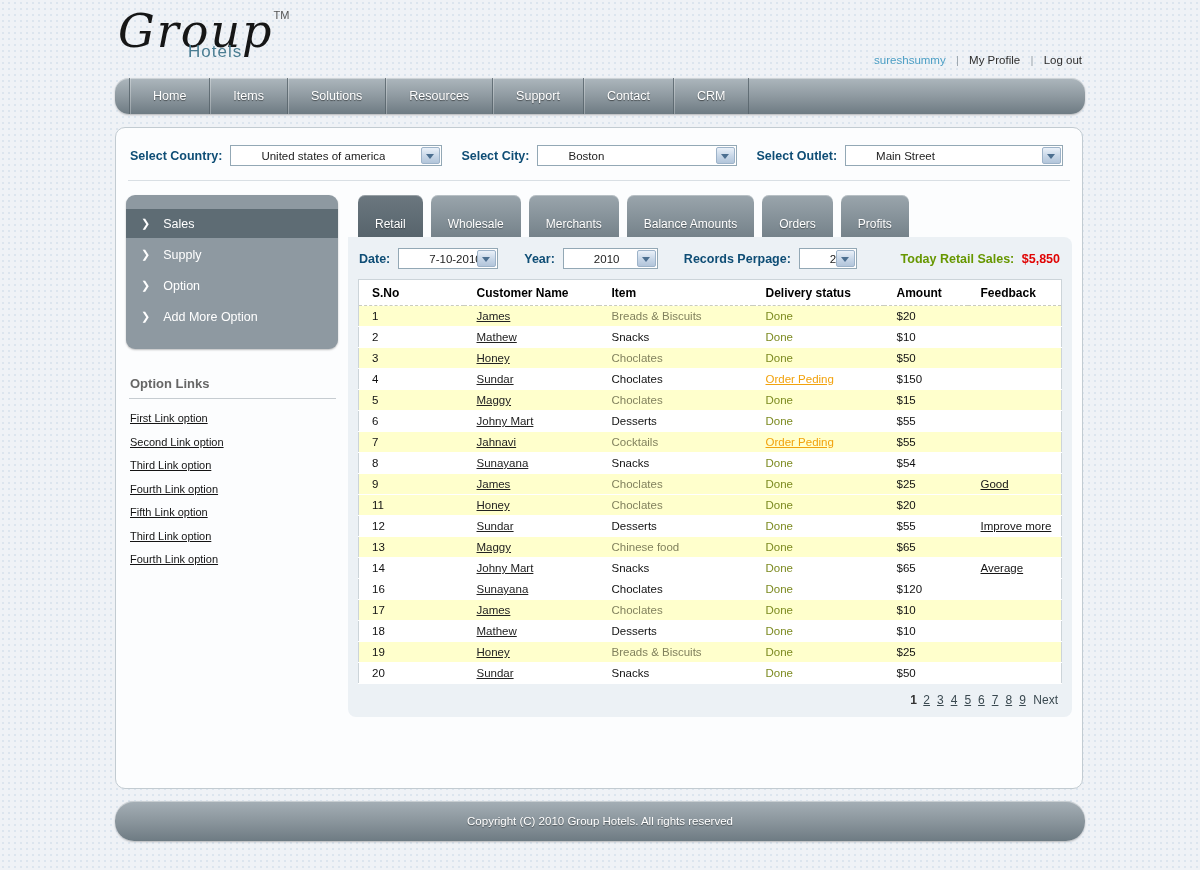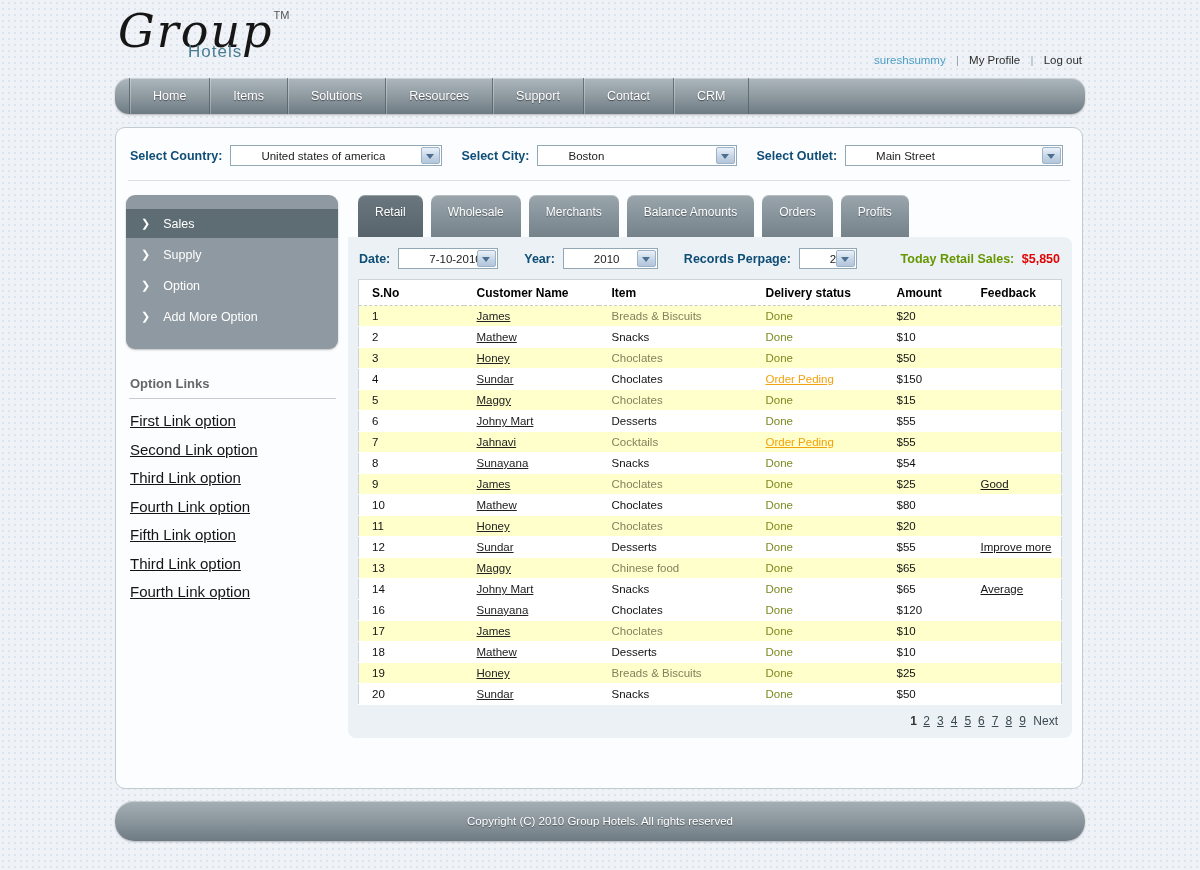--- a/index.html
+++ b/index.html
@@ -73,27 +73,27 @@
   
   .left-col { width:212px; flex:0 0 212px; }
   .side-menu { background:#8e99a1; border-radius:9px; padding:14px 0 16px; box-shadow:0 1px 2px rgba(0,0,0,.25); }
   .menu-item { display:flex; align-items:center; height:29px; margin-bottom:2px; padding-left:15px; color:#fff; font-size:12.5px; cursor:pointer; }
   .menu-item.active { background:#5e6c74; }
   .menu-chevron { margin-right:13px; font-size:11px; }
   .menu-chevron::before { content:"\276F"; }
   .option-links { margin:27px 2px 0 3px; }
   .option-title { font-size:13px; font-weight:bold; color:#666; margin:0 0 7px 1px; }
   .option-divider { border:none; border-top:1px solid #c6ccd1; margin:0 0 13px; }
-  .option-link { display:block; font-size:15px; color:#141414; margin:0 0 11.5px 1px; text-decoration:underline; cursor:pointer; }
+  .option-link { display:block; font-size:11px; color:#141414; margin:0 0 11.5px 1px; text-decoration:underline; cursor:pointer; }
 
   
   .right-col { flex:1; margin-left:10px; }
   .tabs { display:flex; gap:8px; padding-left:10px; }
   .tab {
-    height:42px; line-height:27px; padding:4px 17px; border-radius:7px 7px 0 0;
+    height:42px; line-height:27px; padding:16px 17px; border-radius:7px 7px 0 0;
     color:#fff; font-size:12px; cursor:pointer; text-shadow:0 1px 1px rgba(0,0,0,.4);
     background:linear-gradient(#9aa5ac, #75828a);
     box-shadow: inset 0 1px 0 rgba(255,255,255,.3);
     text-align: center;
   }
   .tab.active { background:linear-gradient(#6b777f, #57646c); }
   .content-panel { background:#ecf1f5; border-radius:0 8px 8px 8px; padding:8px 10px 6px; }
 
   .controls-row { display:flex; align-items:center; padding:3px 2px 10px 1px; }
   .ctrl-group { display:flex; align-items:center; }
@@ -356,28 +356,20 @@
                   <td></td>
                 </tr>
                 <tr class="alt">
                   <td>9</td>
                   <td><a class="cust-link">James</a></td>
                   <td class="item-cell">Choclates</td>
                   <td><span class="status-done">Done</span></td>
                   <td class="amount-cell">$25</td>
                   <td><a class="feedback-link">Good</a></td>
                 </tr>
-                <tr class="">
-                  <td>10</td>
-                  <td><a class="cust-link">Mathew</a></td>
-                  <td class="item-cell">Choclates</td>
-                  <td><span class="status-done">Done</span></td>
-                  <td class="amount-cell">$80</td>
-                  <td></td>
-                </tr>
                 <tr class="alt">
                   <td>11</td>
                   <td><a class="cust-link">Honey</a></td>
                   <td class="item-cell">Choclates</td>
                   <td><span class="status-done">Done</span></td>
                   <td class="amount-cell">$20</td>
                   <td></td>
                 </tr>
                 <tr class="">
                   <td>12</td>

